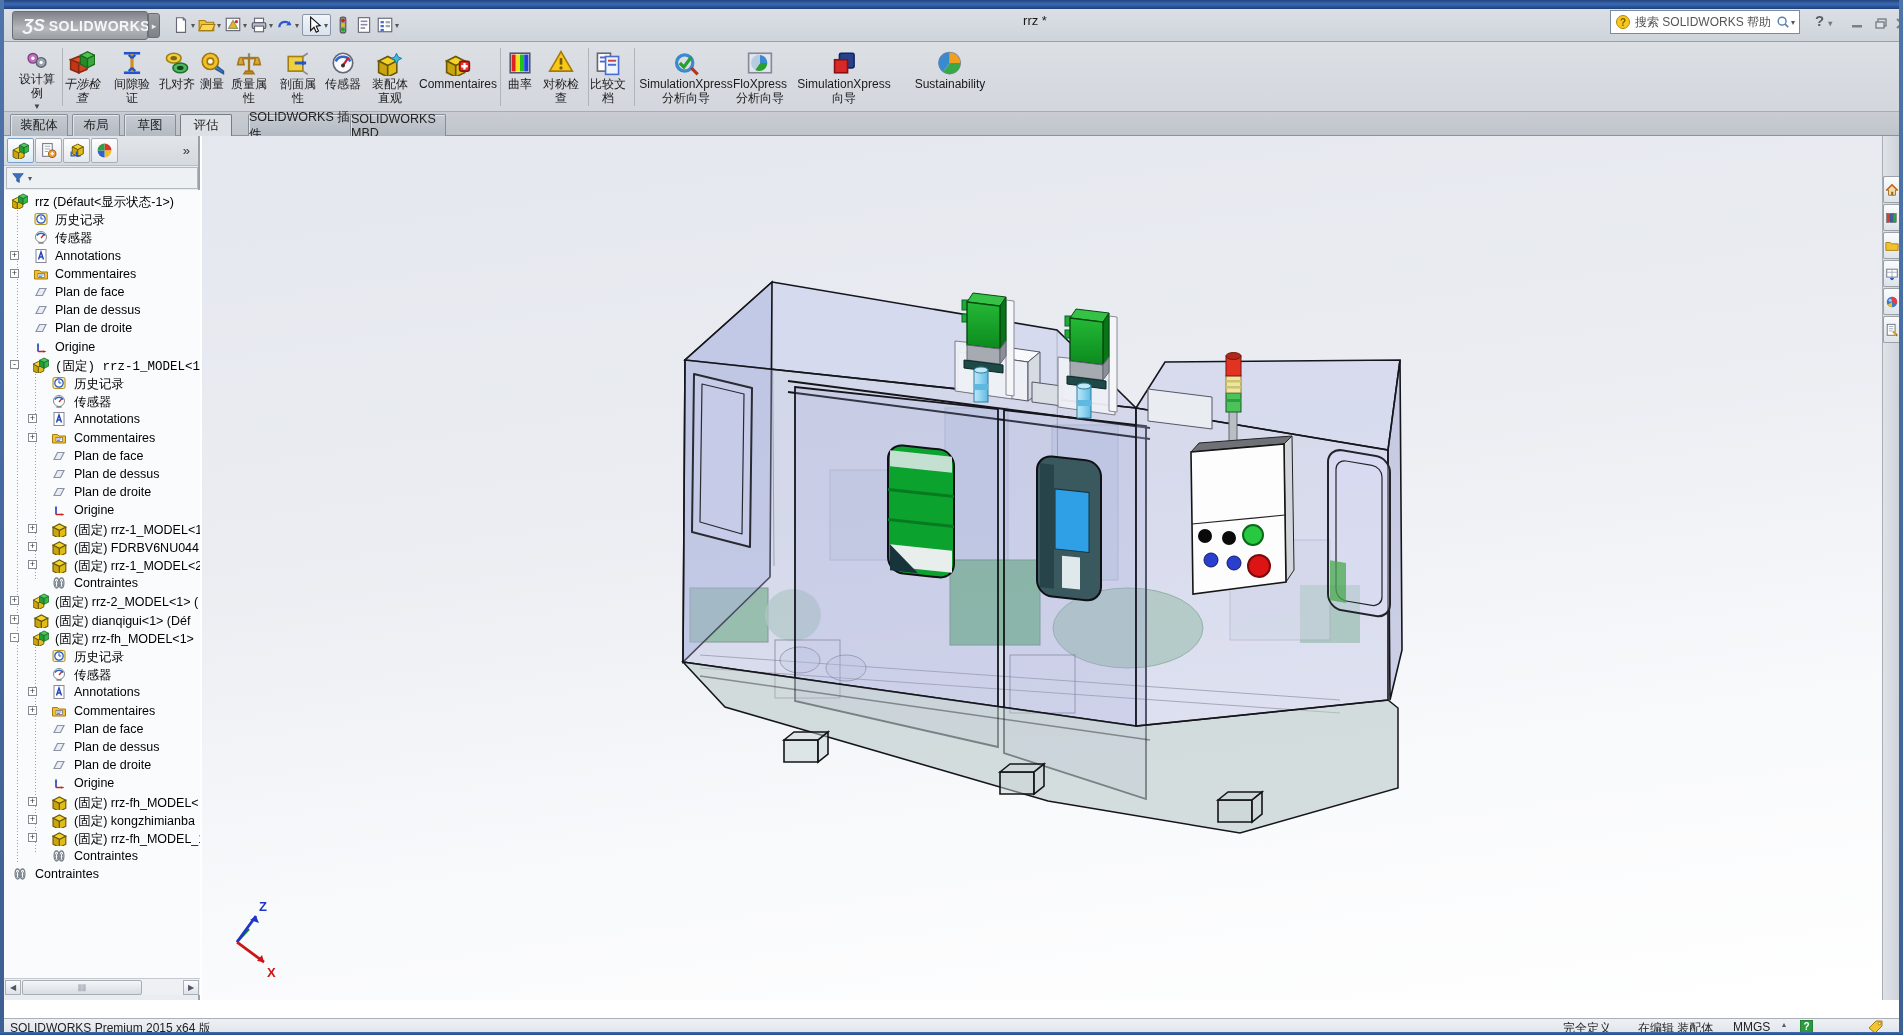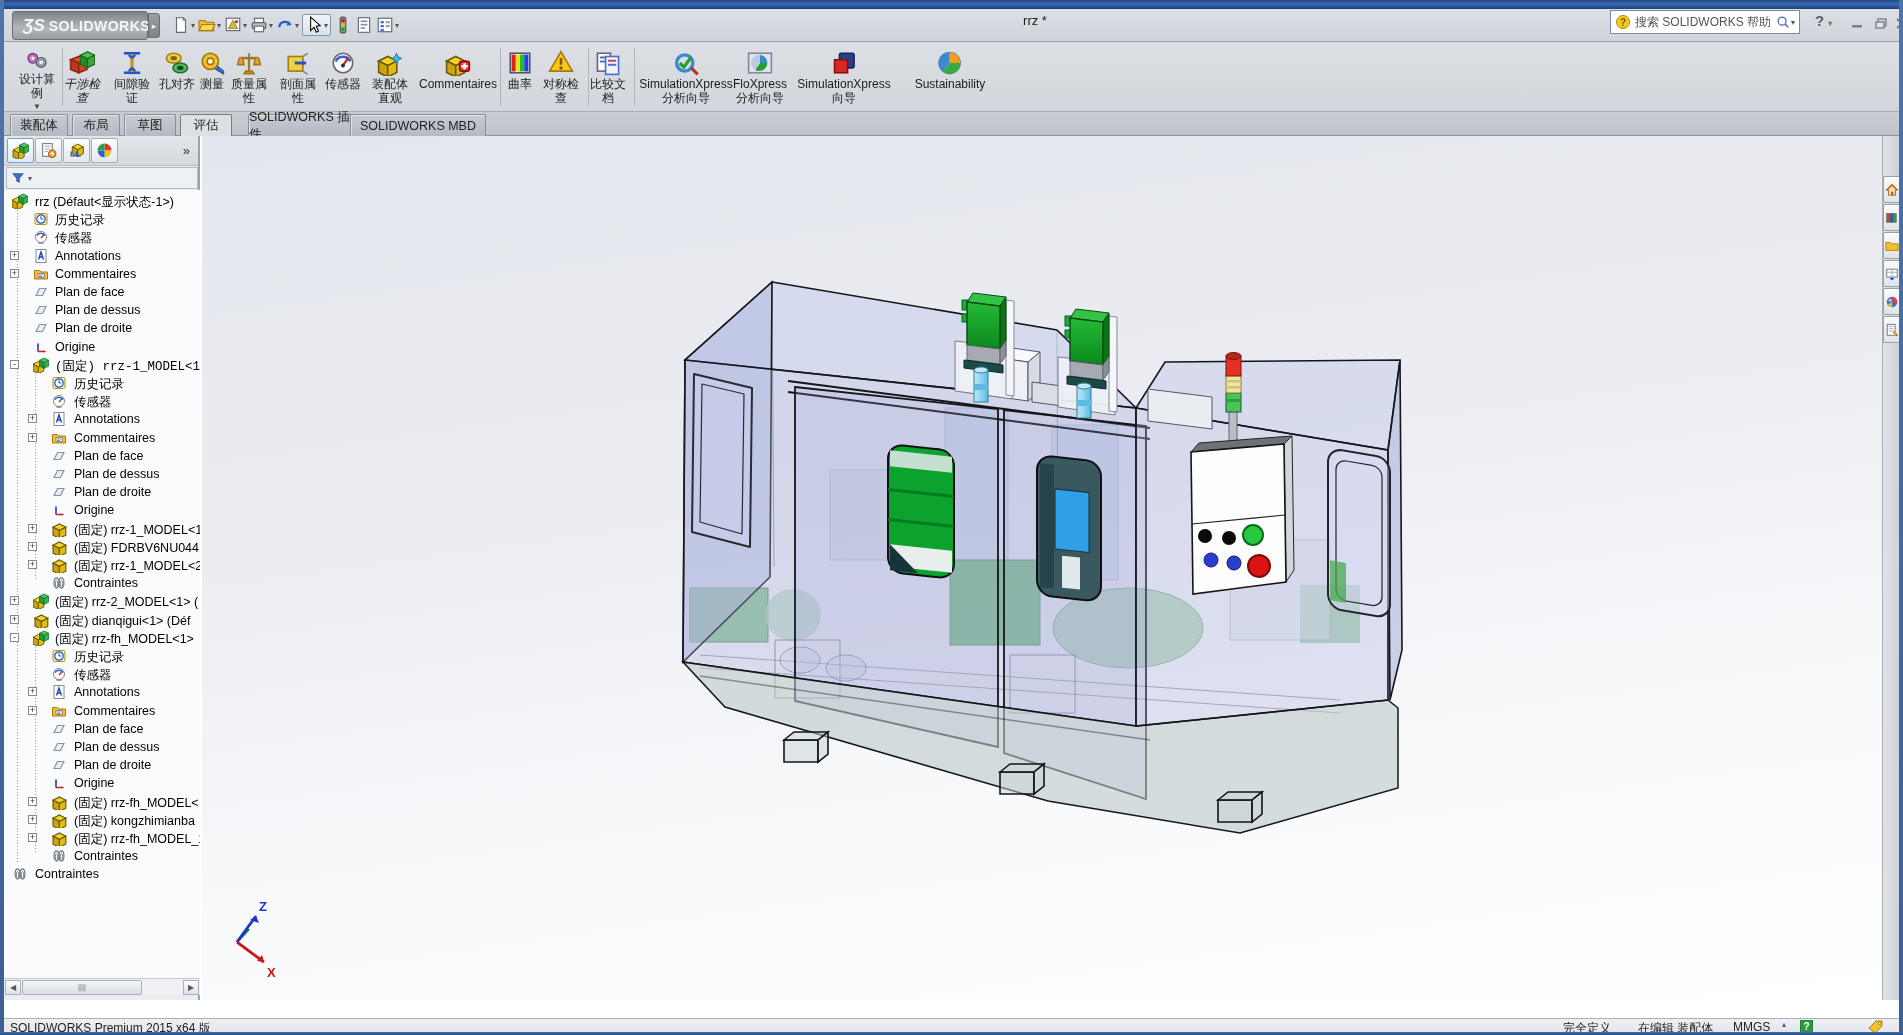--- a/index.html
+++ b/index.html
@@ -403,21 +403,21 @@
         <div>Sustainability</div>
       </div>
     </div>
 
   <div class="abs" id="tabrow">
       <div class="abs ctab " style="left:10px;width:58px;">装配体</div>
       <div class="abs ctab " style="left:72px;width:48px;">布局</div>
       <div class="abs ctab " style="left:124px;width:52px;">草图</div>
       <div class="abs ctab active" style="left:180px;width:52px;">评估</div>
       <div class="abs ctab " style="left:248px;width:110px;">SOLIDWORKS 插件</div>
-      <div class="abs ctab " style="left:350px;width:136px;">SOLIDWORKS MBD</div>
+      <div class="abs ctab " style="left:350px;width:96px;">SOLIDWORKS MBD</div>
     <div class="abs" id="headsup">
         <span class="hicon">
           <svg width="19" height="19" viewBox="0 0 16 16">
             <circle cx="7" cy="7" r="4.5" fill="rgba(120,160,220,.25)" stroke="#3366bb" stroke-width="1.6"></circle>
             <line x1="10.5" y1="10.5" x2="14" y2="14" stroke="#556" stroke-width="2.2"></line>
             <path d="M5,7 h4 M7,5 v4" stroke="#3366bb"></path>
           </svg>
         </span>
         <span class="hicon">
           <svg width="19" height="19" viewBox="0 0 16 16">

